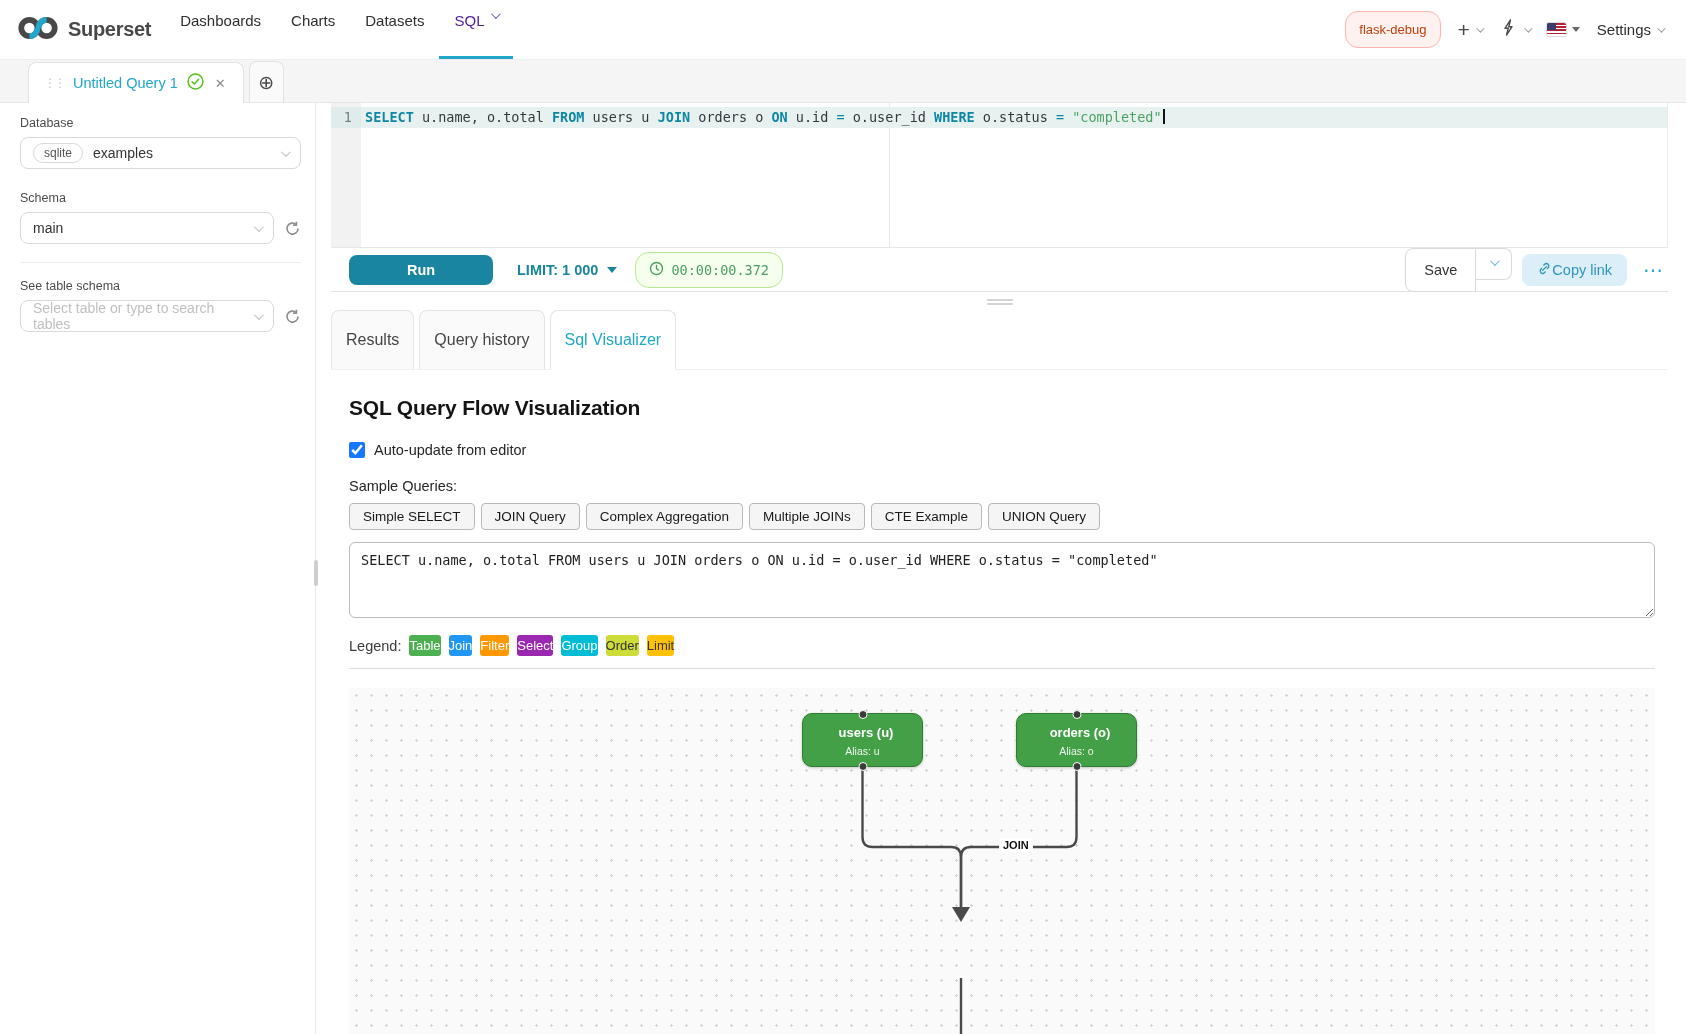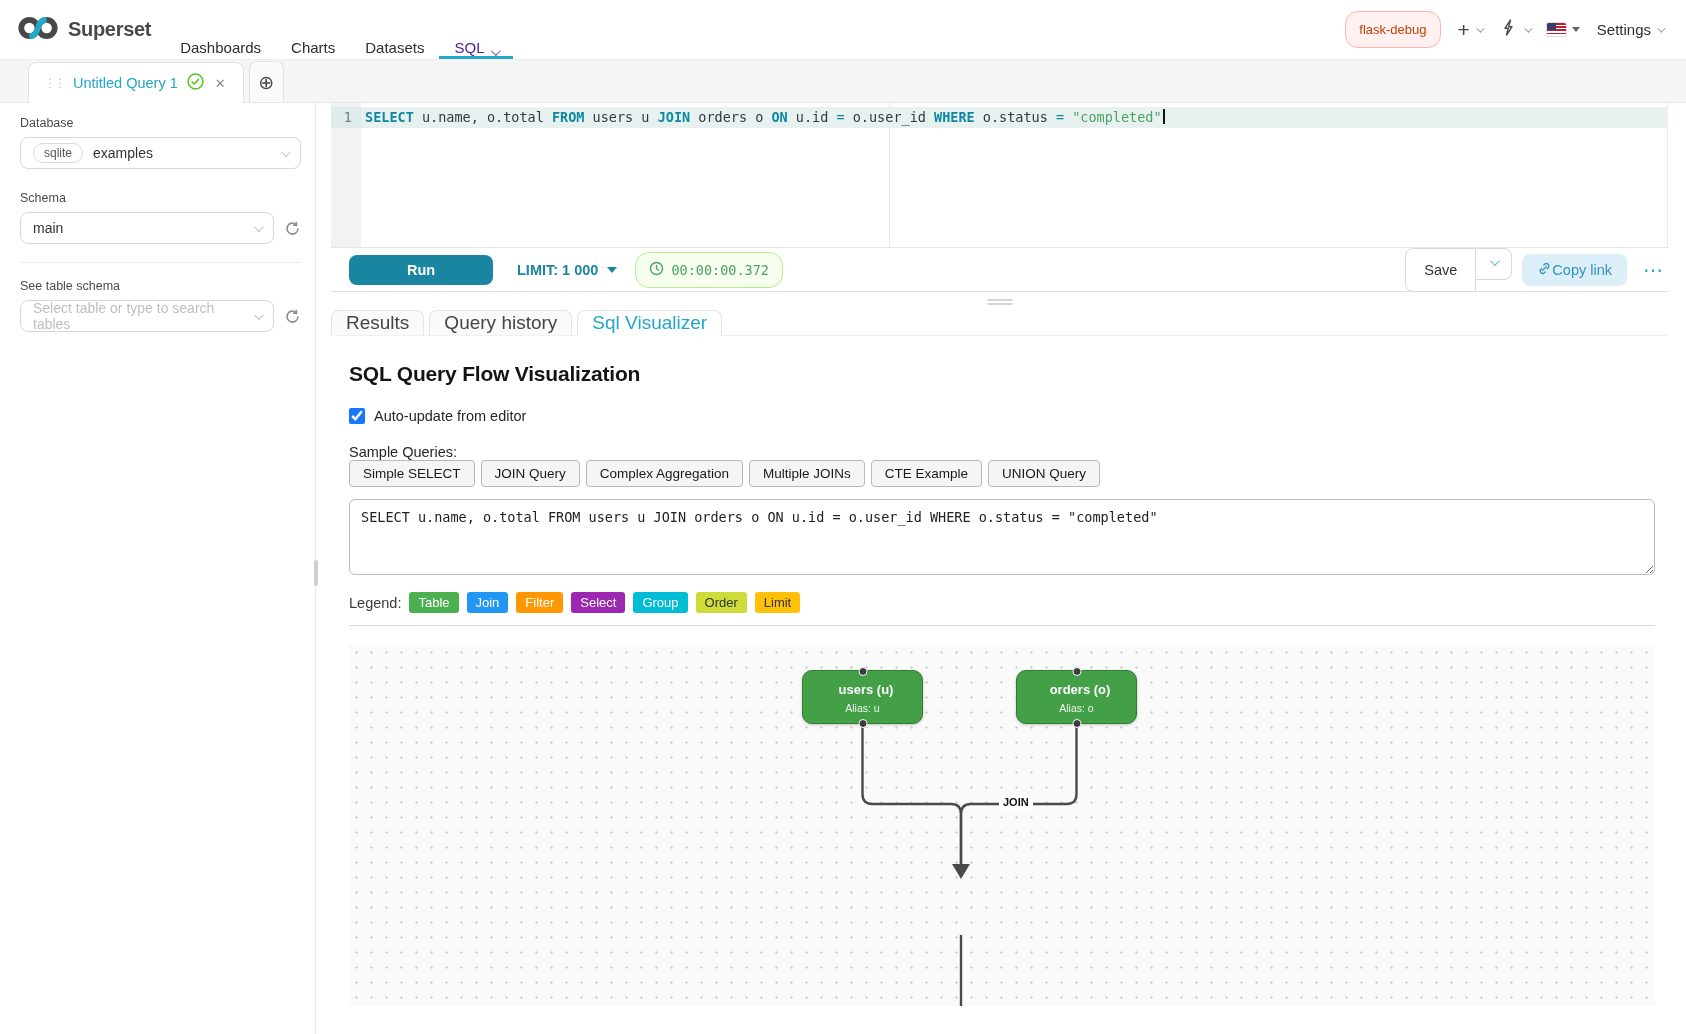--- a/index.html
+++ b/index.html
@@ -5,21 +5,21 @@
   * { margin:0; padding:0; box-sizing:border-box; }
   html,body { width:1686px; height:1034px; overflow:hidden; background:#fff;
     font-family:"Liberation Sans", sans-serif; color:#262626; }
 
   
   .navbar { height:60px; display:flex; align-items:stretch; padding-left:16px; padding-right:23px;
     background:#fff; border-bottom:1px solid #ededed; }
   .brand { display:flex; align-items:center; gap:8px; margin-right:14px; }
   .brand-text { font-size:20px; font-weight:bold; color:#484848; letter-spacing:-0.3px; }
   .nav-links { display:flex; align-items:stretch; }
-  .nav-item { display:flex; align-items:flex-end; padding:0 15px; font-size:15px; color:#2e2e2e;
+  .nav-item { display:flex; align-items:flex-start; padding:12px 15px; font-size:15px; color:#2e2e2e;
     cursor:pointer; border-bottom:3px solid transparent; }
   .nav-item.active { color:#4c1d95; border-bottom-color:#20a7c9; }
   .chev { width:7px; height:7px; border-right:1.7px solid currentColor; border-bottom:1.7px solid currentColor;
     display:inline-block; transform:rotate(45deg) translateY(-2px); margin-left:7px; opacity:.75; }
   .nav-right { margin-left:auto; display:flex; align-items:center; gap:17px; }
   .env-badge { border:1px solid #ffb4ae; background:#fff1f0; color:#c2410c; font-size:13px;
     padding:10px 13px; border-radius:13px; }
   .icon-btn { display:flex; align-items:center; color:#484848; cursor:pointer; }
   .plus-glyph { font-size:21px; font-weight:300; line-height:1; }
   .small-chev { width:6px; height:6px; border-right:1.5px solid #9a9a9a; border-bottom:1.5px solid #9a9a9a;
@@ -102,36 +102,36 @@
   .copy-link { margin-left:10px; height:32px; display:flex; align-items:center; 
     background:#dceef7; color:#2f94bd; border:none; border-radius:8px; padding:0 15px;
     font-size:14.5px; cursor:pointer; font-family:inherit; }
   .more-btn { margin-left:12px; color:#20a7c9; font-size:20px; letter-spacing:1px; cursor:pointer; line-height:1; padding:0 4px; }
 
   
   .south { margin:0 18px 0 15px; flex:1; position:relative; min-height:0; }
   .south-grip { position:absolute; left:50%; top:5px; transform:translateX(-50%); width:26px; cursor:row-resize; }
   .south-grip i { display:block; height:2px; background:#d4d4d4; margin:2px 0; border-radius:1px; }
   .stabs { display:flex; margin-top:18px; border-bottom:1px solid #f0f0f0; }
-  .stab { padding:1px 14px; font-size:19px; color:#454545; background:#fafafa; border:1px solid #e4e4e4;
+  .stab { padding:20px 14px; font-size:16px; color:#454545; background:#fafafa; border:1px solid #e4e4e4;
     border-bottom:none; border-radius:8px 8px 0 0; margin-right:5px; cursor:pointer; }
   .stab.active { background:#fff; color:#20a7c9; margin-bottom:-1px; border-bottom:1px solid #fff; }
 
   .panel { padding:0 13px 0 18px; }
   .panel h2 { margin-top:26px; font-size:21px; color:#141414; letter-spacing:-0.2px; }
   .auto-row { margin-top:22px; display:flex; align-items:center; gap:9px; font-size:14.5px; color:#262626; }
   .auto-row input { width:16px; height:16px; accent-color:#1677ff; }
   .samples-label { margin-top:20px; font-size:14.5px; color:#262626; }
-  .samples { display:flex; gap:6px; }
+  .samples { margin-top:9px; display:flex; gap:6px; }
   .sample-btn { padding:5px 13px; font-size:13.5px; color:#1a1a1a; background:#f5f5f5;
     border:1px solid #b8b8b8; border-radius:4px; cursor:pointer; font-family:inherit; }
   .sql-input { margin-top:12px; width:100%; height:76px; border:1px solid #bbb; border-radius:6px;
     padding:9px 11px; font-family:"DejaVu Sans Mono", monospace; font-size:13.5px; color:#222; resize:both; }
   .legend-row { margin-top:13px; display:flex; align-items:center; gap:8px; font-size:14.5px; color:#3c3c3c; }
-  .legend-badge { font-size:13px; padding:3px 9px; border-radius:3px; }
+  .legend-badge { font-size:13px; padding:3px 0; border-radius:3px; }
   .panel hr { border:none; border-top:1px solid #dcdcdc; margin-top:12px; }
 
   
   .canvas { margin-top:19px; height:361px; position:relative; background:#fafafa;
     background-image:radial-gradient(#d2d2d2 1.2px, transparent 1.3px); background-size:15px 15px; }
   .edges { position:absolute; left:0; top:0; }
   .edges path { stroke:#4a4a4a; stroke-width:2.4; fill:none; }
   .node { position:absolute; border-radius:10px; text-align:center; color:#fff; cursor:grab;
     box-shadow:0 1px 3px rgba(0,0,0,.22); padding-top:11px; z-index:2; }
   .node::before, .node::after { content:''; position:absolute; left:50%; transform:translateX(-50%);

